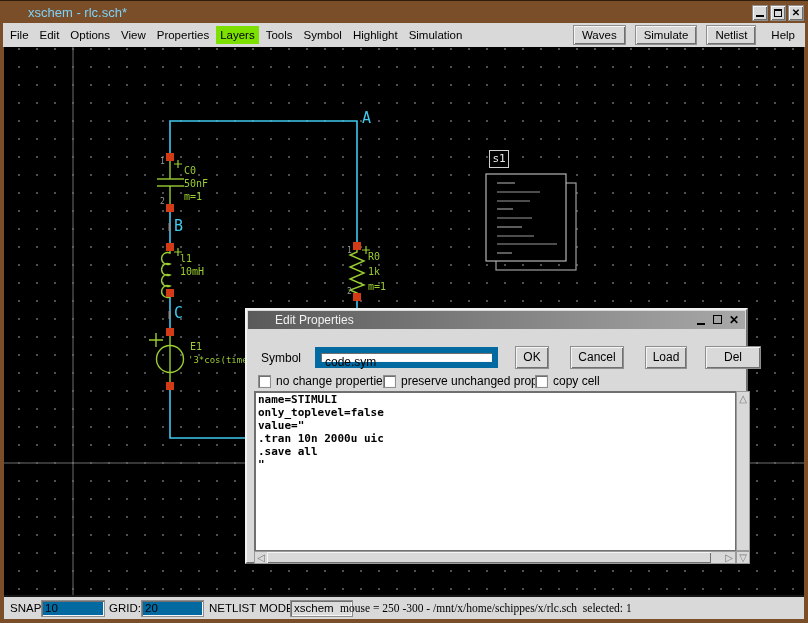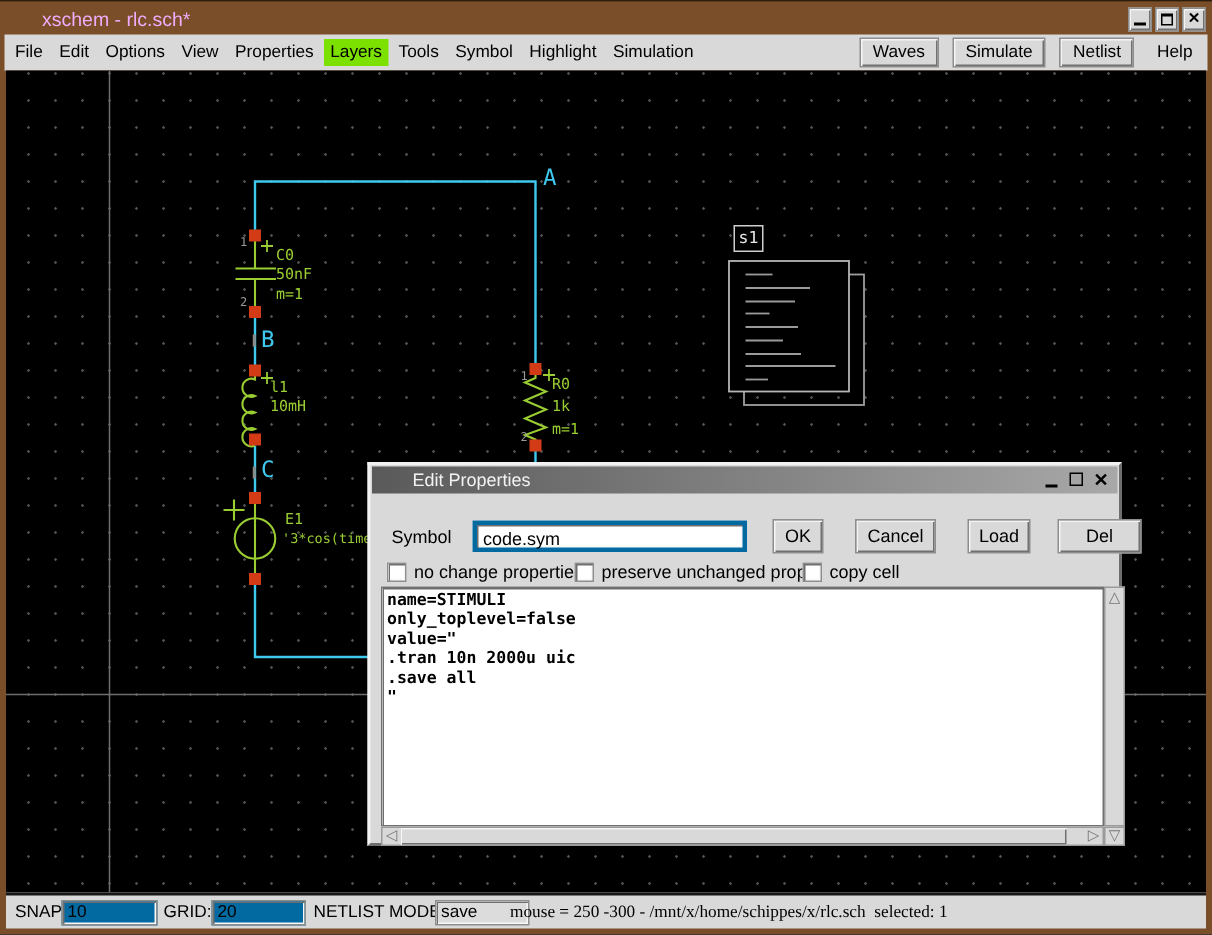--- a/index.html
+++ b/index.html
@@ -2,21 +2,21 @@
 <html><head>
 <meta charset="utf-8">
 <style>
   html,body{margin:0;padding:0;background:#444;}
   *{box-sizing:border-box;}
   .window{position:relative;width:808px;height:623px;background:#7a4e28;
           font-family:"Liberation Sans",sans-serif;overflow:hidden;
           border-top:1px solid #2c1c0c;}
   
   .titlebar{position:absolute;left:0;top:0;width:808px;height:22px;background:#7a4e28;}
-  .titlebar .title{position:absolute;left:28px;top:4px;color:#f0abfc;font-size:13px;}
+  .titlebar .title{position:absolute;left:28px;top:4px;color:#7dd3fc;font-size:13px;}
   .winbtn{position:absolute;top:4px;width:16px;height:16px;background:#d9d9d9;
           border:1px solid #8e8e8e;
           box-shadow:inset 1px 1px 0 #f5f5f5, inset -1px -1px 0 #707070;}
   .winbtn .min-glyph{position:absolute;left:3px;bottom:3px;width:8px;height:2px;background:#000;}
   .winbtn .max-glyph{position:absolute;left:3px;top:3px;width:8px;height:8px;border:1px solid #000;border-top:2px solid #000;}
   .winbtn .close-glyph{position:absolute;left:0;top:1px;width:14px;text-align:center;
           font-size:10px;font-weight:bold;color:#000;line-height:12px;}
   
   .menubar{position:absolute;left:3px;top:22px;width:802px;height:24px;background:#d9d9d9;
            display:flex;align-items:center;font-size:11.5px;color:#000;}
@@ -48,21 +48,21 @@
           background:linear-gradient(to right,#5a5a5a,#a8a8a8);}
   .dlg-title{position:absolute;left:27px;top:2px;color:#f2f2f2;font-size:12px;}
   .dlg-btn{position:absolute;top:2px;width:14px;height:14px;}
   .dlg-btn .min-glyph{position:absolute;left:2px;bottom:2px;width:8px;height:2px;background:#000;}
   .dlg-btn .max-glyph{position:absolute;left:2px;top:2px;width:9px;height:9px;border:1px solid #000;}
   .dlg-btn .close-glyph{position:absolute;left:0;top:0;width:14px;text-align:center;
           font-size:12px;font-weight:bold;color:#000;line-height:14px;}
   .dlg-subtitle{position:absolute;left:0;top:25px;width:100%;text-align:center;}
   .dlg-symbol-label{position:absolute;left:14px;top:41px;}
   .dlg-entry{position:absolute;left:68px;top:37px;width:183px;height:21px;background:#fff;
-          border:3px solid #0369a1;
+          border:6px solid #0369a1;
           box-shadow:inset 1px 1px 0 #6f6f6f, inset -1px -1px 0 #f7f7f7;
           line-height:19px;padding-left:4px;}
   .dlg-push{position:absolute;top:36px;height:23px;background:#d9d9d9;border:1px solid #8e8e8e;
           box-shadow:inset 1px 1px 0 #f5f5f5, inset -1px -1px 0 #707070;
           text-align:center;line-height:21px;}
   .checkbox{position:absolute;top:65px;width:13px;height:13px;background:#fff;
           border:1px solid #8e8e8e;
           box-shadow:inset 1px 1px 0 #6f6f6f, inset -1px -1px 0 #f7f7f7;}
   .cb-label{position:absolute;top:64px;}
   .dlg-textarea{position:absolute;left:7px;top:81px;width:482px;height:160px;background:#fff;
@@ -270,17 +270,17 @@
       <span class="sb-arrow" style="right:0;top:0;width:12px;">▷</span>
     </div>
   </div>
 
   <div class="statusbar">
     <span class="sb-label" style="left:6px;">SNAP:</span>
     <span class="sb-entry sb-green" style="left:37px;width:64px;">10</span>
     <span class="sb-label" style="left:105px;">GRID:</span>
     <span class="sb-entry sb-green" style="left:137px;width:63px;">20</span>
     <span class="sb-label" style="left:205px;">NETLIST MODE:</span>
-    <span class="sb-entry sb-grey" style="left:286px;width:63px;">save</span>
+    <span class="sb-entry sb-grey" style="left:286px;width:63px;">xschem</span>
     <span class="sb-info">mouse = 250 -300 - /mnt/x/home/schippes/x/rlc.sch  selected: 1</span>
   </div>
 
 </div>
 
 </body></html>

